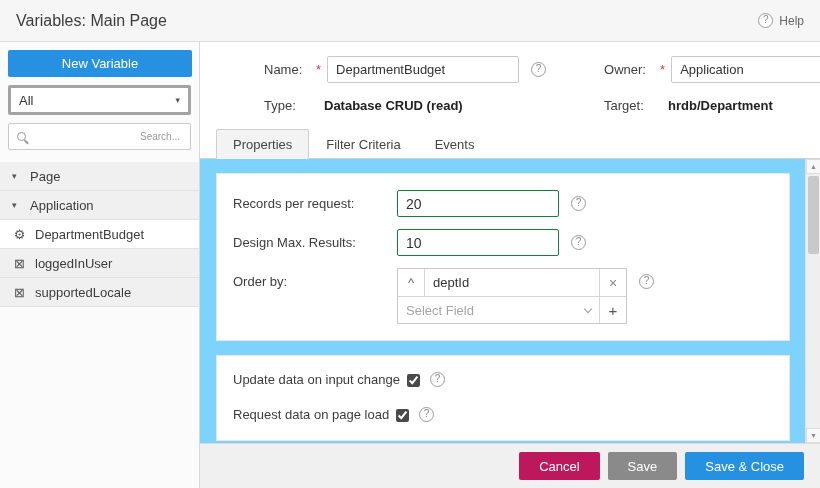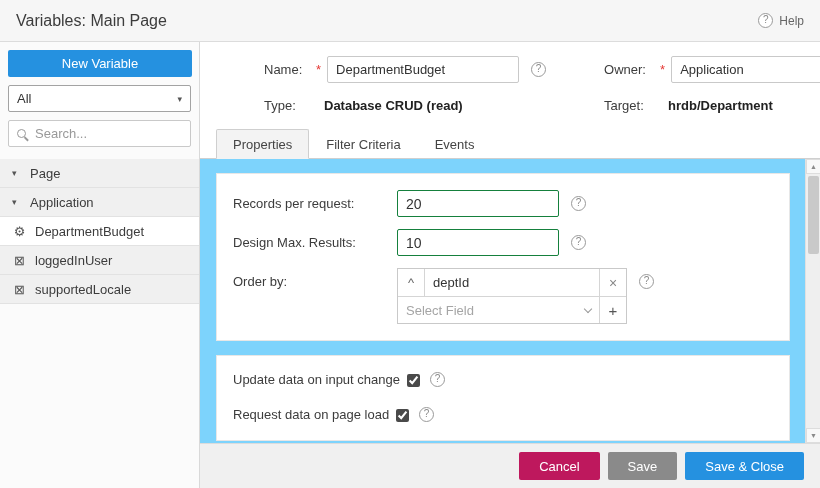--- a/index.html
+++ b/index.html
@@ -28,34 +28,34 @@
   .sidebar {
     position:absolute; top:42px; left:0; bottom:0; width:200px;
     background:#fbfbfb; border-right:1px solid #d9d9d9;
   }
   .btn-new {
     display:block; margin:8px; width:184px; height:27px;
     background:#2591e0; color:#fff; border:none; border-radius:2px;
     font-family:inherit; font-size:13px; cursor:pointer;
   }
   .filter-select {
-    margin:0 8px 8px 8px; height:27px; background:#fff; border:1px solid #a3a3a3; border-radius:2px;
+    margin:0 8px 8px 8px; height:27px; background:#fff; border:3px solid #a3a3a3; border-radius:2px;
     display:flex; align-items:center; justify-content:space-between; padding:12px 8px; cursor:pointer;
   }
   .dd-arrow { font-size:9px; color:#555; }
   .search-box {
     margin:0 8px 12px 8px; height:27px; background:#fff; border:1px solid #c9c9c9; border-radius:2px;
     display:flex; align-items:center; padding:0 8px; gap:7px;
   }
   .mag { width:9px; height:9px; border:1.5px solid #999; border-radius:50%; position:relative; flex:none; }
   .mag::after { content:""; position:absolute; width:5px; height:1.5px; background:#999;
     right:-4px; bottom:-2px; transform:rotate(45deg); }
   .search-box input {
     border:none; outline:none; flex:1; min-width:0; background:transparent;
-    font-family:inherit; font-size:13px; color:#333;
+    font-family:inherit; font-size:10px; color:#333;text-align:right;
   }
   .search-box input::placeholder { color:#999; }
 
   .tree-row {
     height:29px; display:flex; align-items:center; gap:8px; padding:0 12px;
     background:#f0f0f0; border-bottom:1px solid #e2e2e2; cursor:pointer;
   }
   .tree-row:first-of-type { border-top:1px solid #e2e2e2; }
   .tree-row.selected { background:#ffffff; }
   .tree-caret { font-size:9px; color:#555; width:10px; flex:none; }

